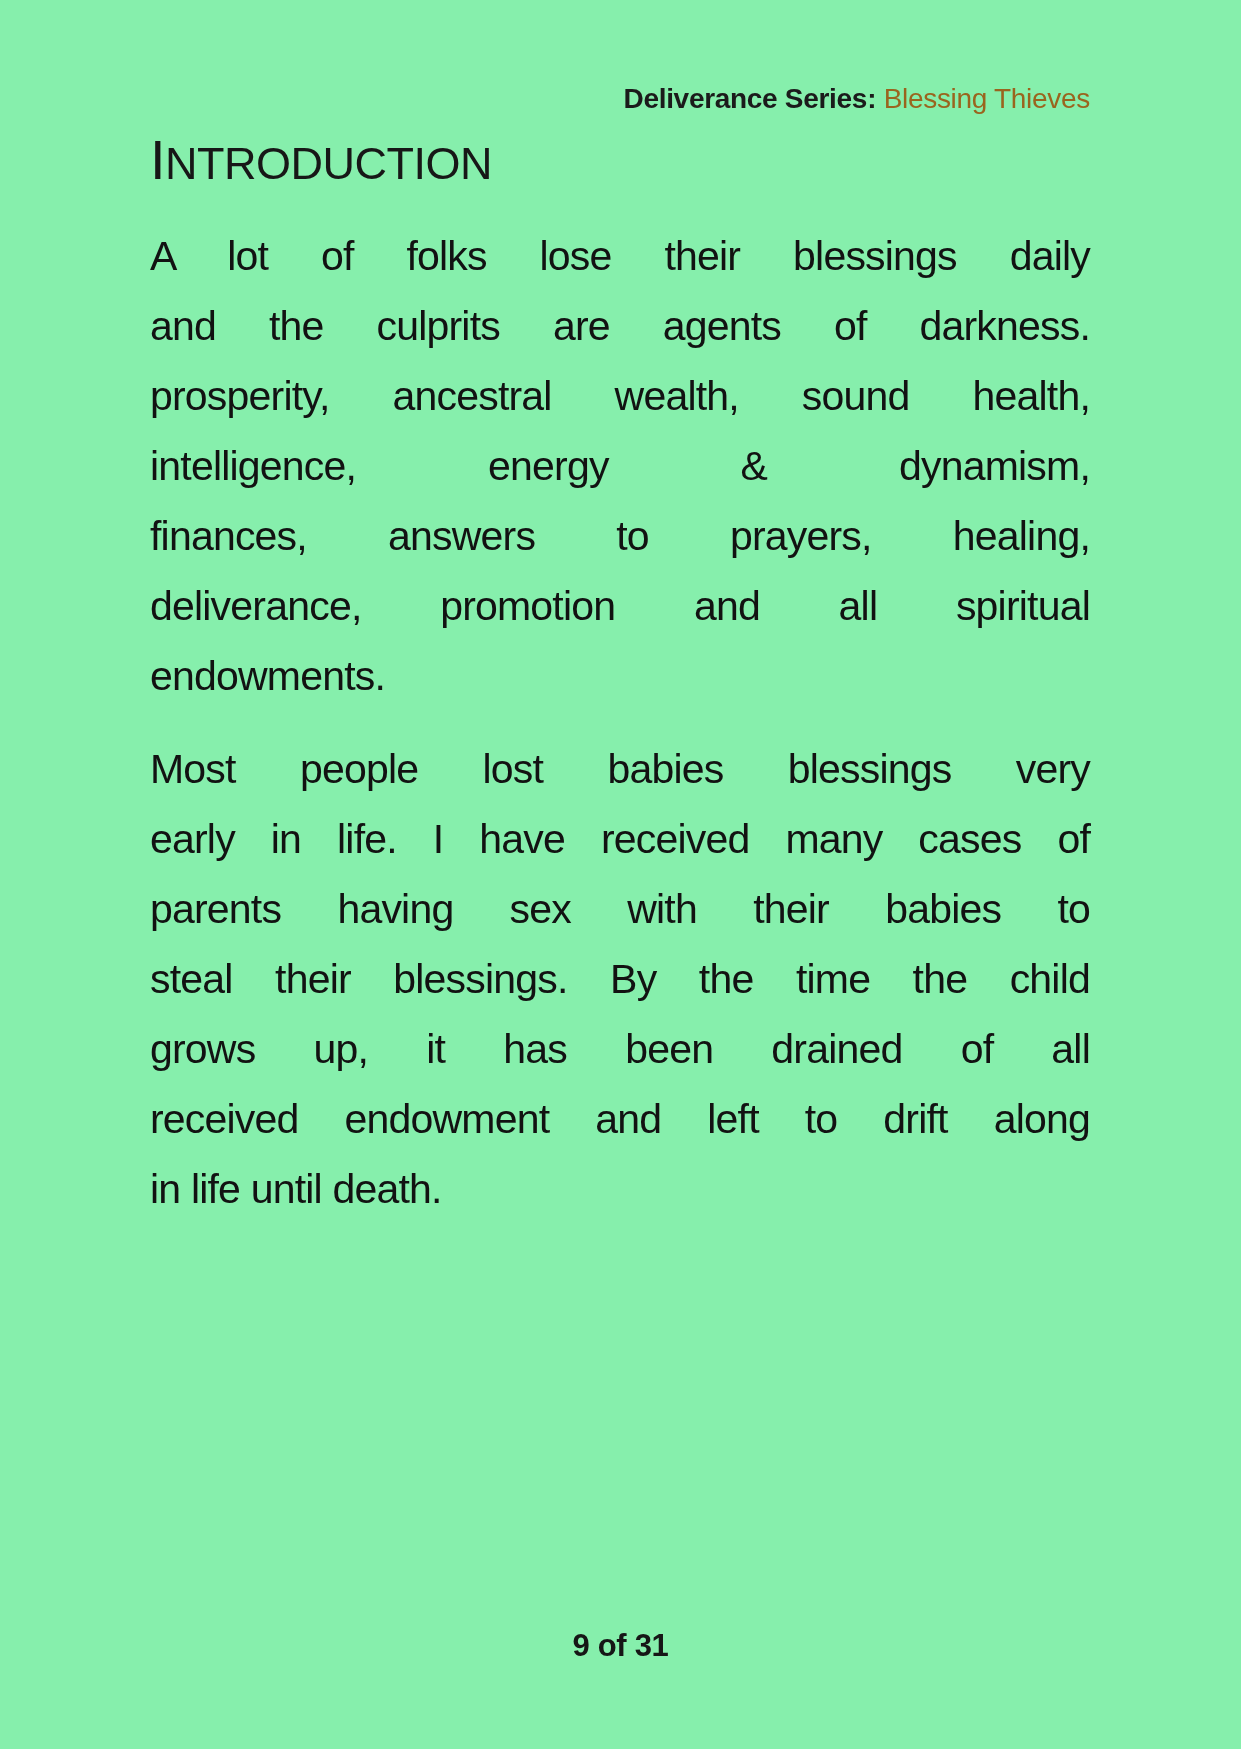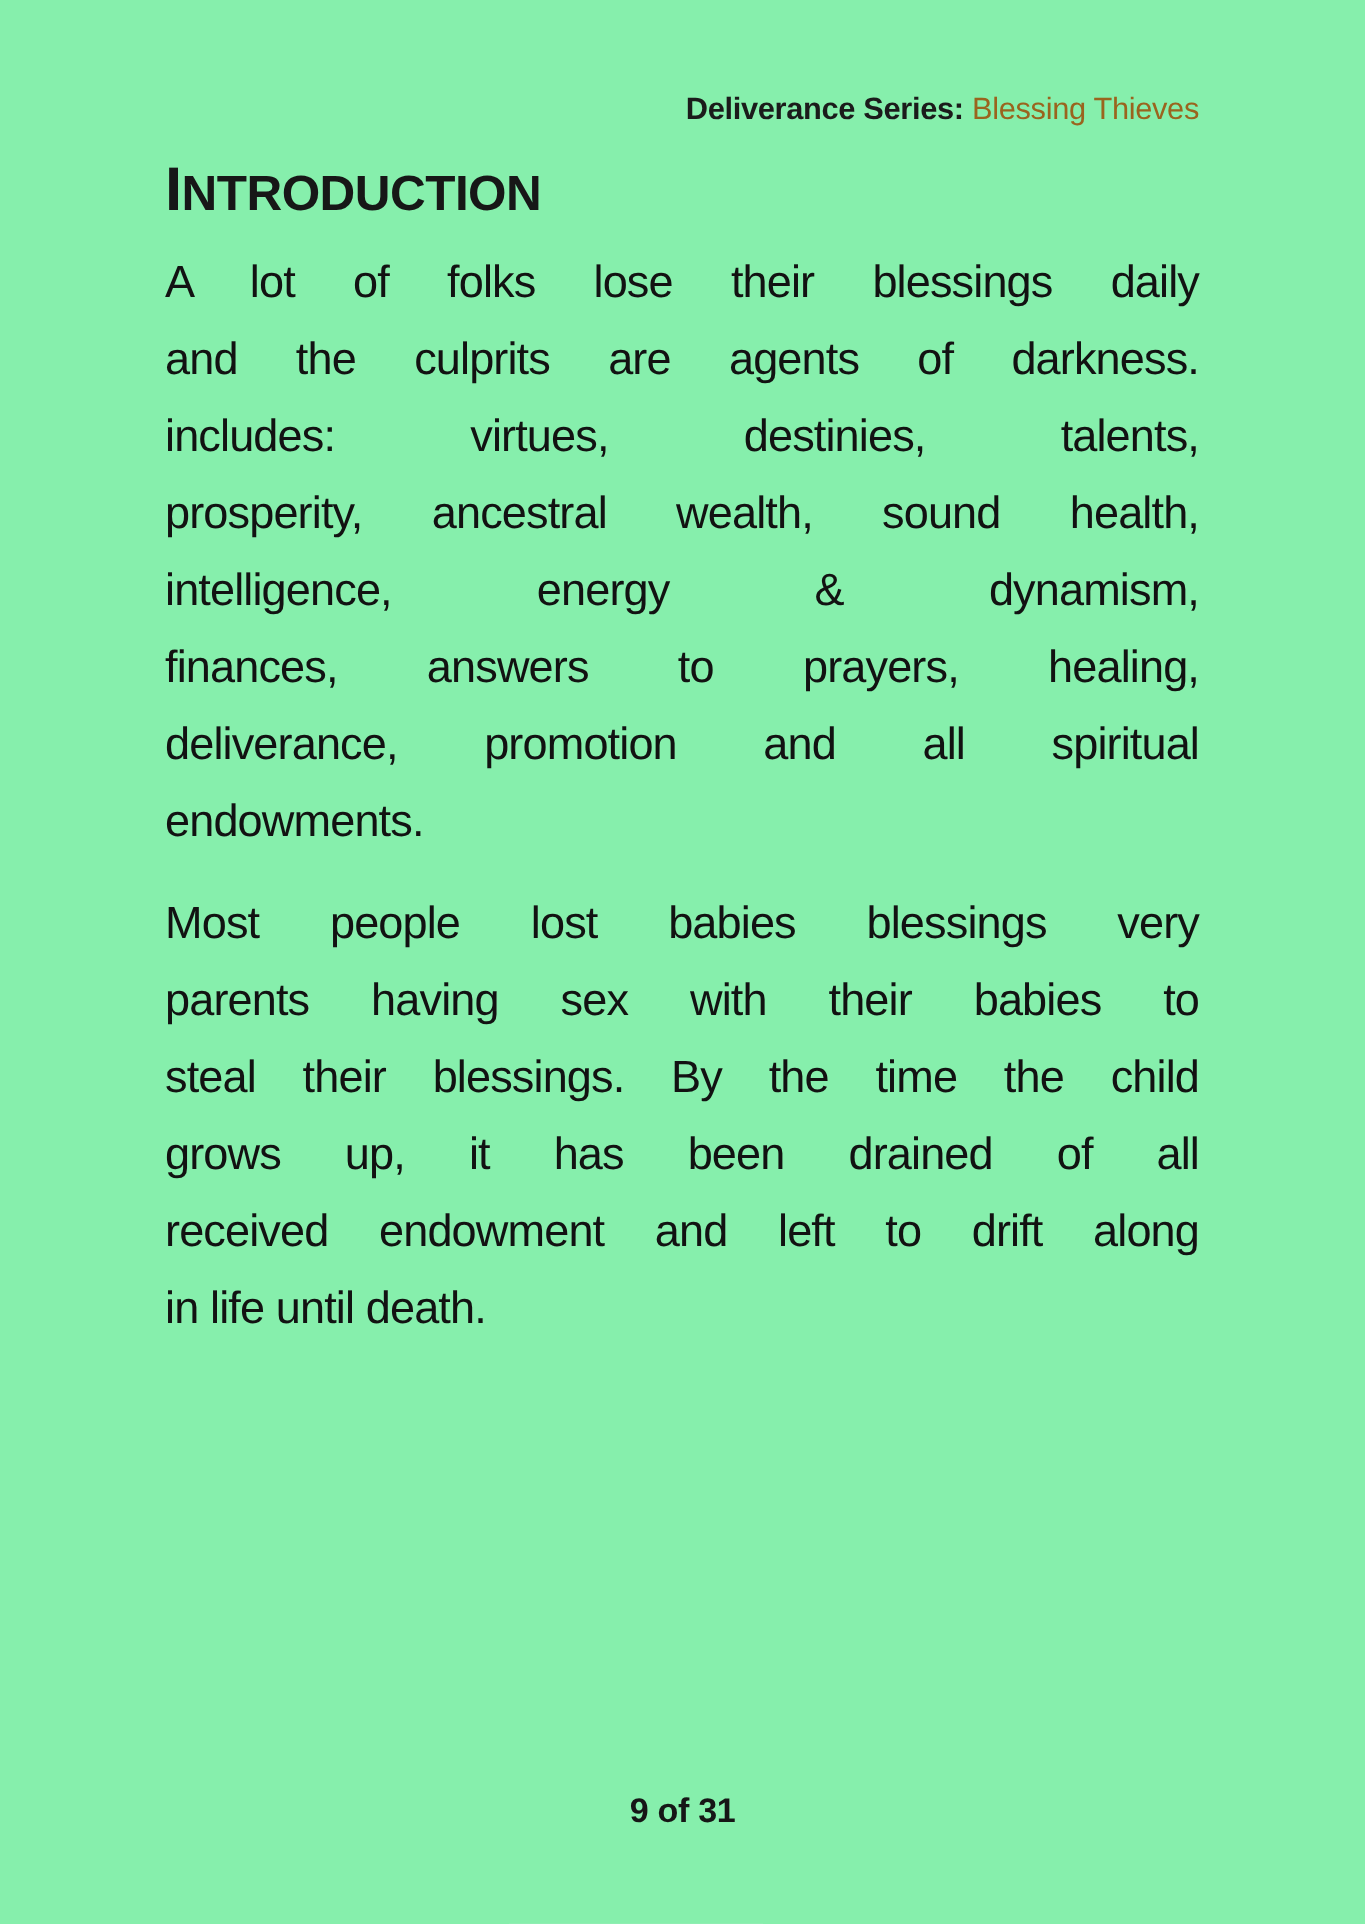--- a/index.html
+++ b/index.html
@@ -33,24 +33,24 @@
     font-weight: 700;
     color: #1b1b1b;
   }
   .running-header .book-title {
     font-weight: 400;
   }
 
   
   .chapter-heading {
     position: absolute;
-    top: 143px;
+    top: 131px;
     left: 150px;
     margin: 0;
-    font-weight: 700;
+    font-weight: 400;
     color: #171717;
     letter-spacing: -0.5px;
     line-height: 58px;
   }
   .chapter-heading .initial {
     font-size: 56px;
   }
   .chapter-heading .rest {
     font-size: 45px;
     text-transform: uppercase;
@@ -102,29 +102,29 @@
     <span> </span>
     <span class="book-title" style="color: rgb(154, 100, 30);">Blessing Thieves</span>
   </div>
 
   <h1 class="chapter-heading"><span class="initial">I</span><span class="rest">ntroduction</span></h1>
 
   <div class="content">
       <div class="paragraph">
         <div class="text-line">A lot of folks lose their blessings daily</div>
         <div class="text-line">and the culprits are agents of darkness.</div>
-        <div class="text-line">includes: virtues, destinies, talents,</div>
         <div class="text-line">prosperity, ancestral wealth, sound health,</div>
         <div class="text-line">intelligence, energy &amp; dynamism,</div>
         <div class="text-line">finances, answers to prayers, healing,</div>
         <div class="text-line">deliverance, promotion and all spiritual</div>
         <div class="text-line last">endowments.</div>
       </div>
       <div class="paragraph">
         <div class="text-line">Most people lost babies blessings very</div>
+        <div class="text-line">early in life. I have received many cases of</div>
         <div class="text-line">parents having sex with their babies to</div>
         <div class="text-line">steal their blessings. By the time the child</div>
         <div class="text-line">grows up, it  has been drained of all</div>
         <div class="text-line">received endowment and left to drift along</div>
         <div class="text-line last">in life until death.</div>
       </div>
     </div>
 
   <div class="page-indicator">9 of 31</div>
 

